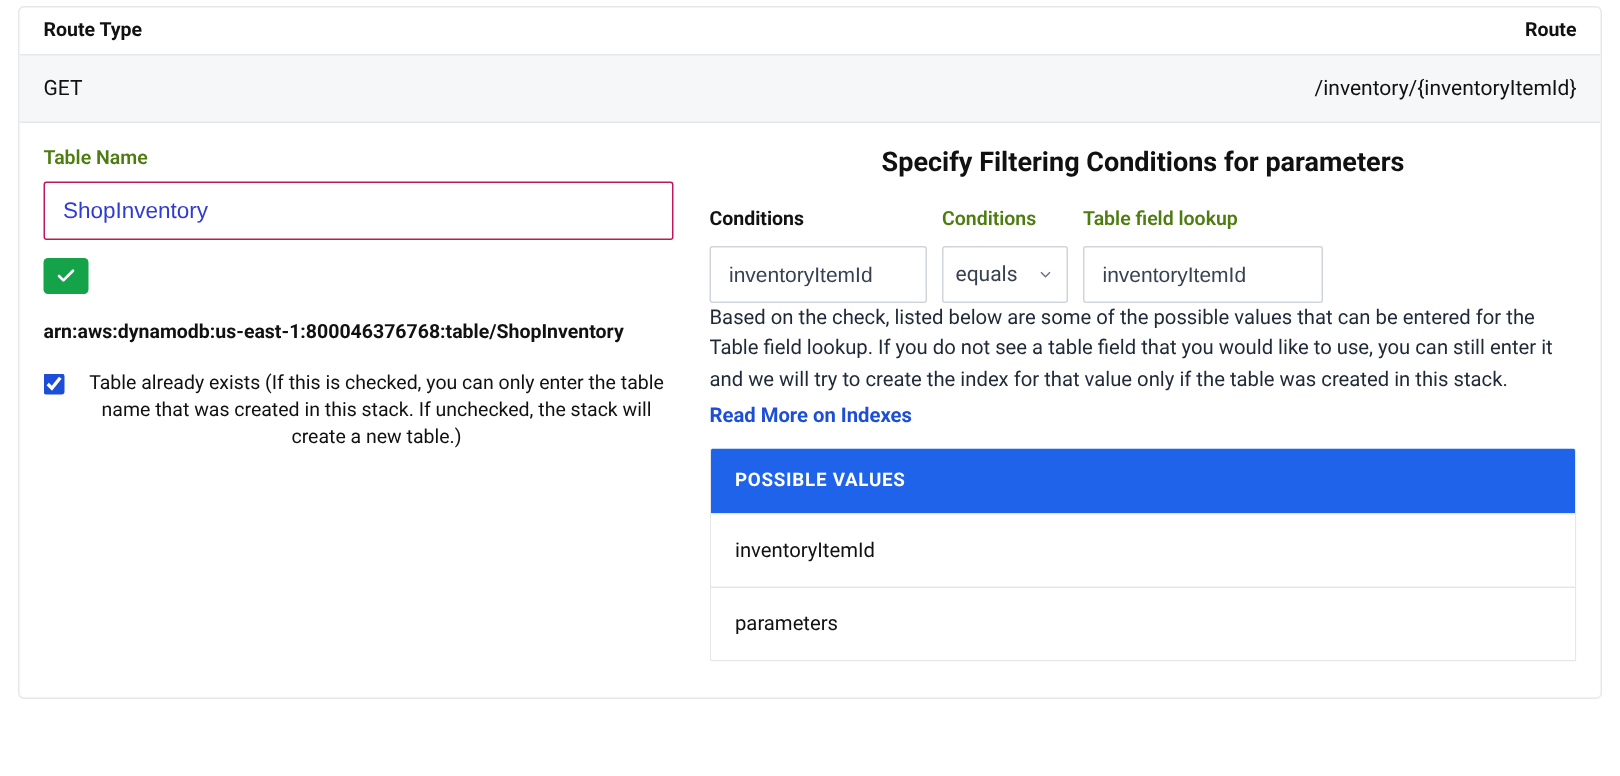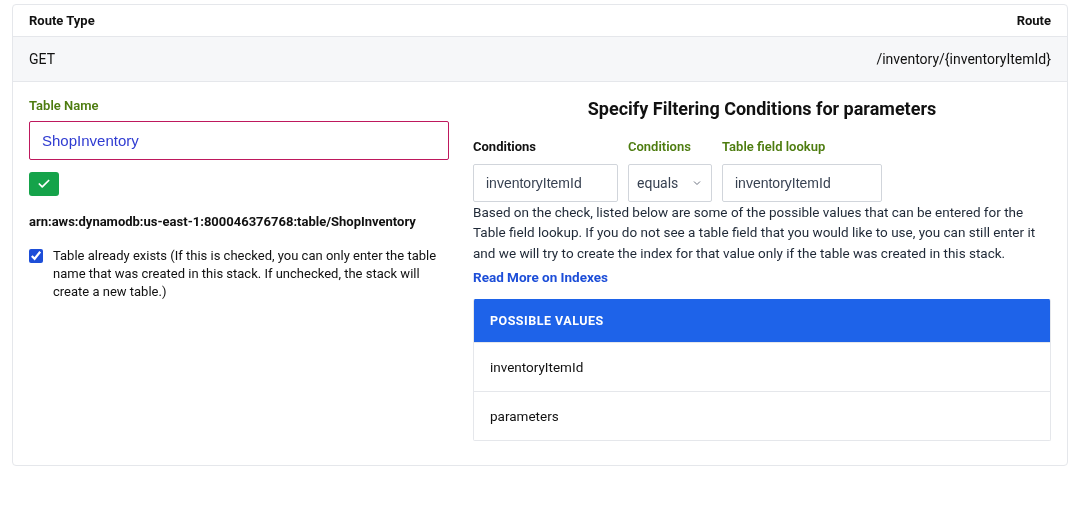--- a/index.html
+++ b/index.html
@@ -100,20 +100,21 @@
       width: 14px;
       height: 14px;
       accent-color: #1d4ed8;
       margin-top: 2px;
       flex-shrink: 0;
     }
     .checkbox-row .desc {
       font-size: 13px;
       line-height: 1.4;
       color: #111;
+      text-align: center;
     }
     .big-title {
       font-size: 18px;
       font-weight: 700;
       text-align: center;
       margin-bottom: 20px;
     }
     .filter-row {
       display: flex;
       gap: 10px;

